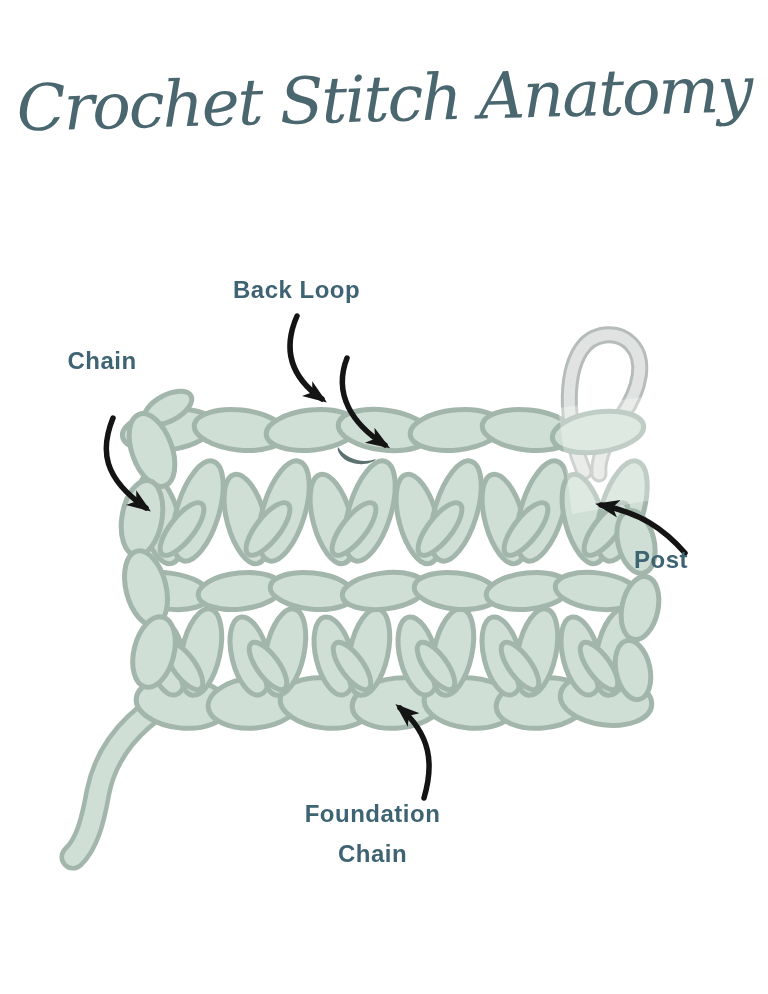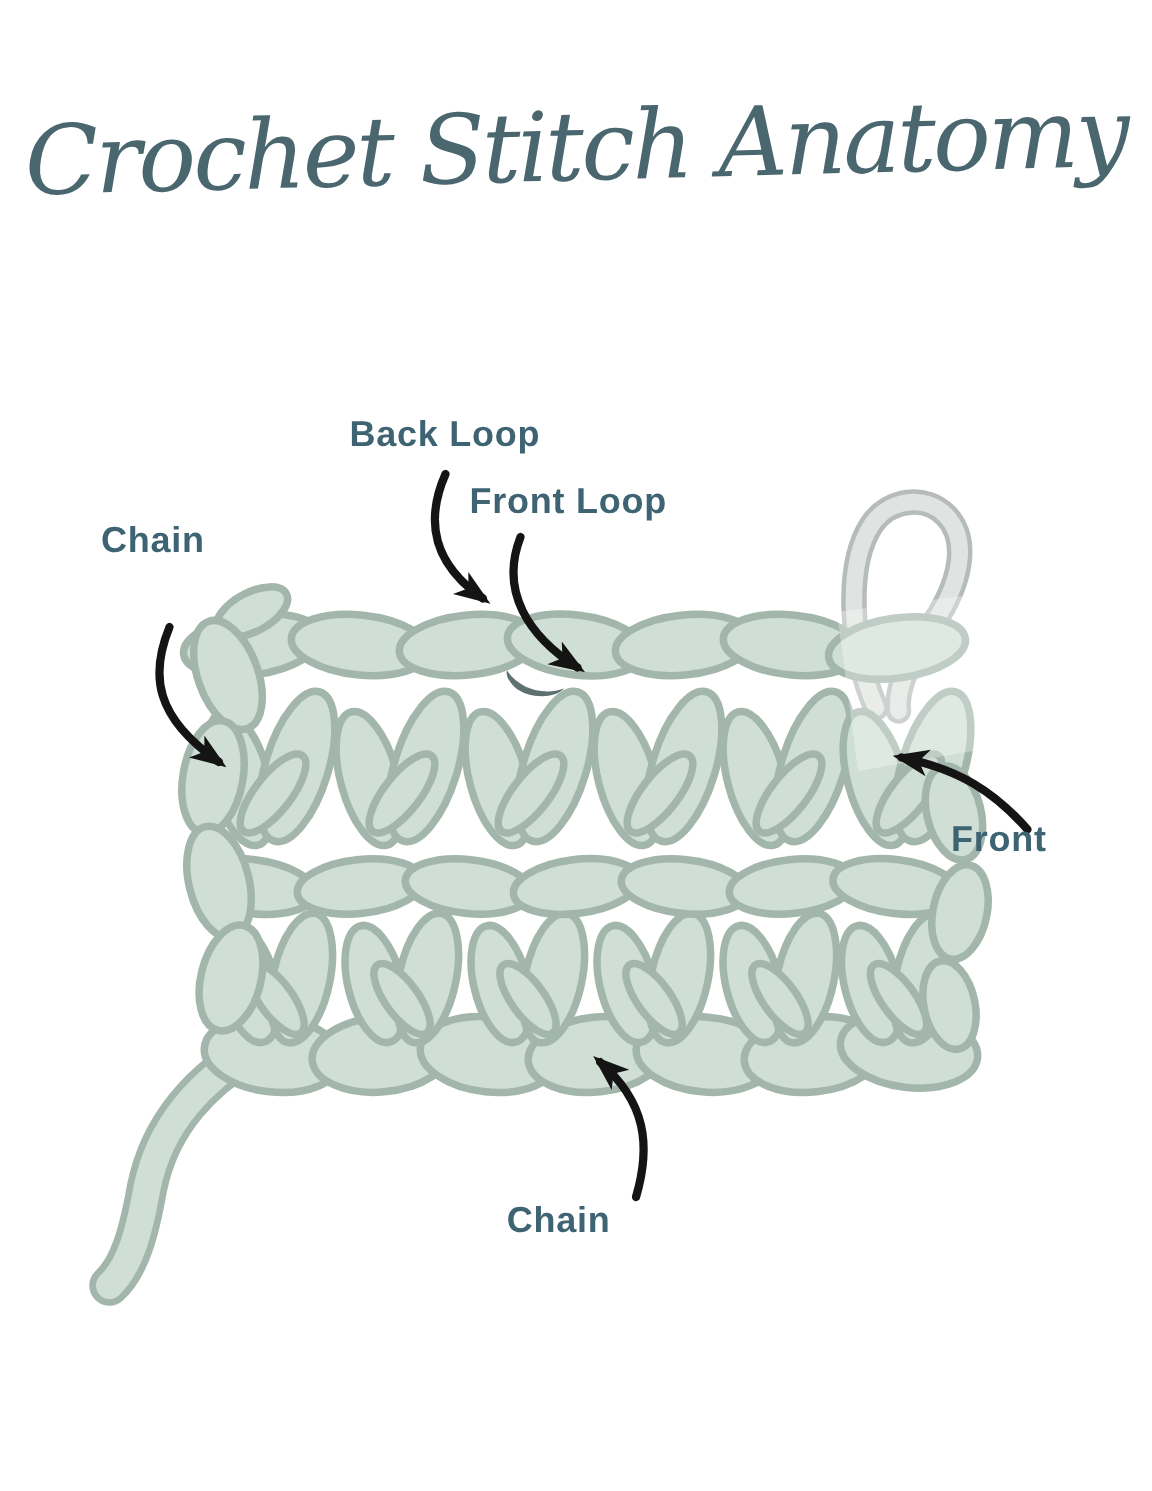--- a/index.html
+++ b/index.html
@@ -161,25 +161,25 @@
       <path class="arrow" d="M 113 418 C 100 450 103 478 146 508"></path>
       <path class="arrow" d="M 685 553 C 663 528 640 513 601 505"></path>
       <path class="arrow" d="M 424 798 C 434 764 431 735 400 708"></path>
     </g>
   </svg>
 
   <h1 class="title">Crochet Stitch Anatomy</h1>
 
   <div class="label back-loop">Back Loop</div>
 
-  <div class="label front-loop">Front Loop</div>
 
   <div class="label turning-chain">
     <div class="line">Chain</div>
   </div>
 
-  <div class="label post">Front</div>
+  <div class="label post">Post</div>
 
   <div class="label foundation-chain">
+    <div class="line">Foundation</div>
     <div class="line">Chain</div>
   </div>
 
 </div>
 
 </body></html>

